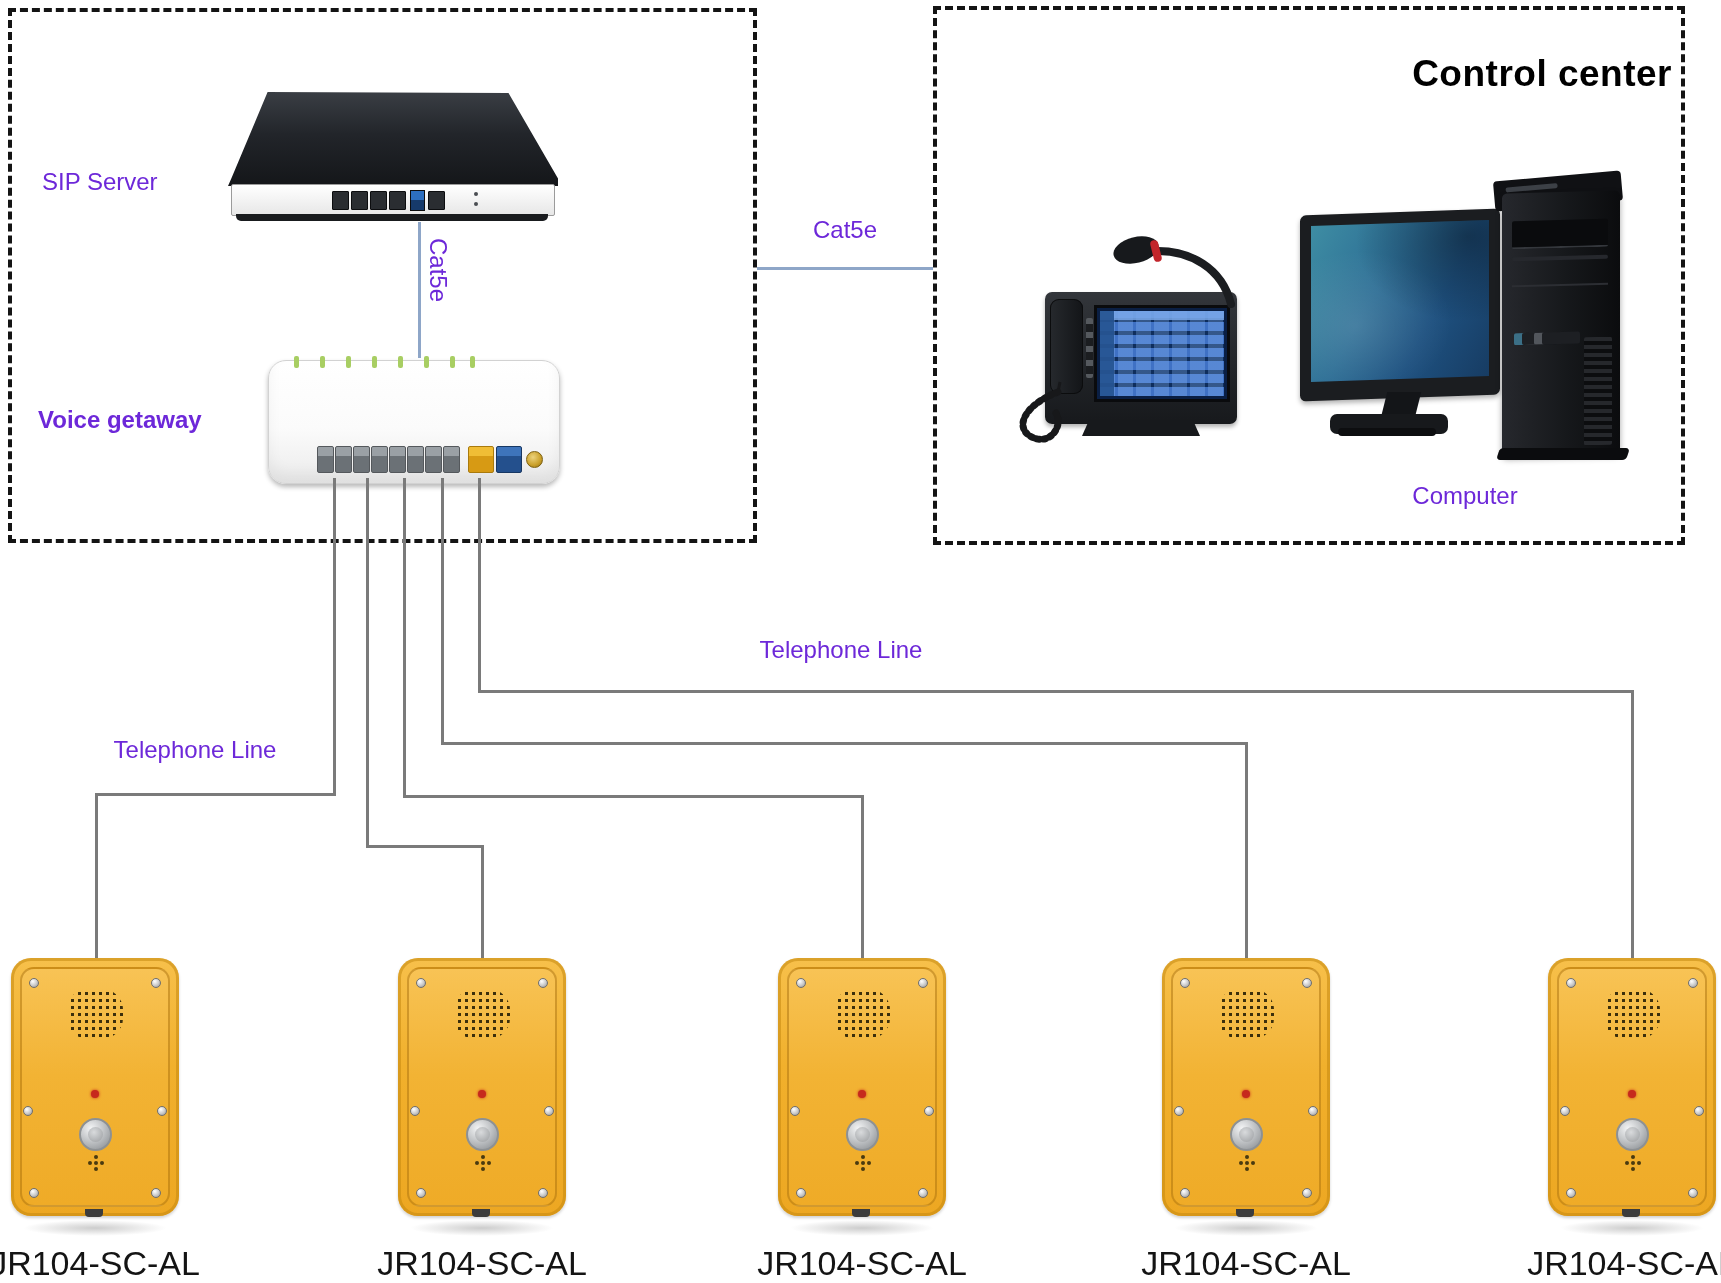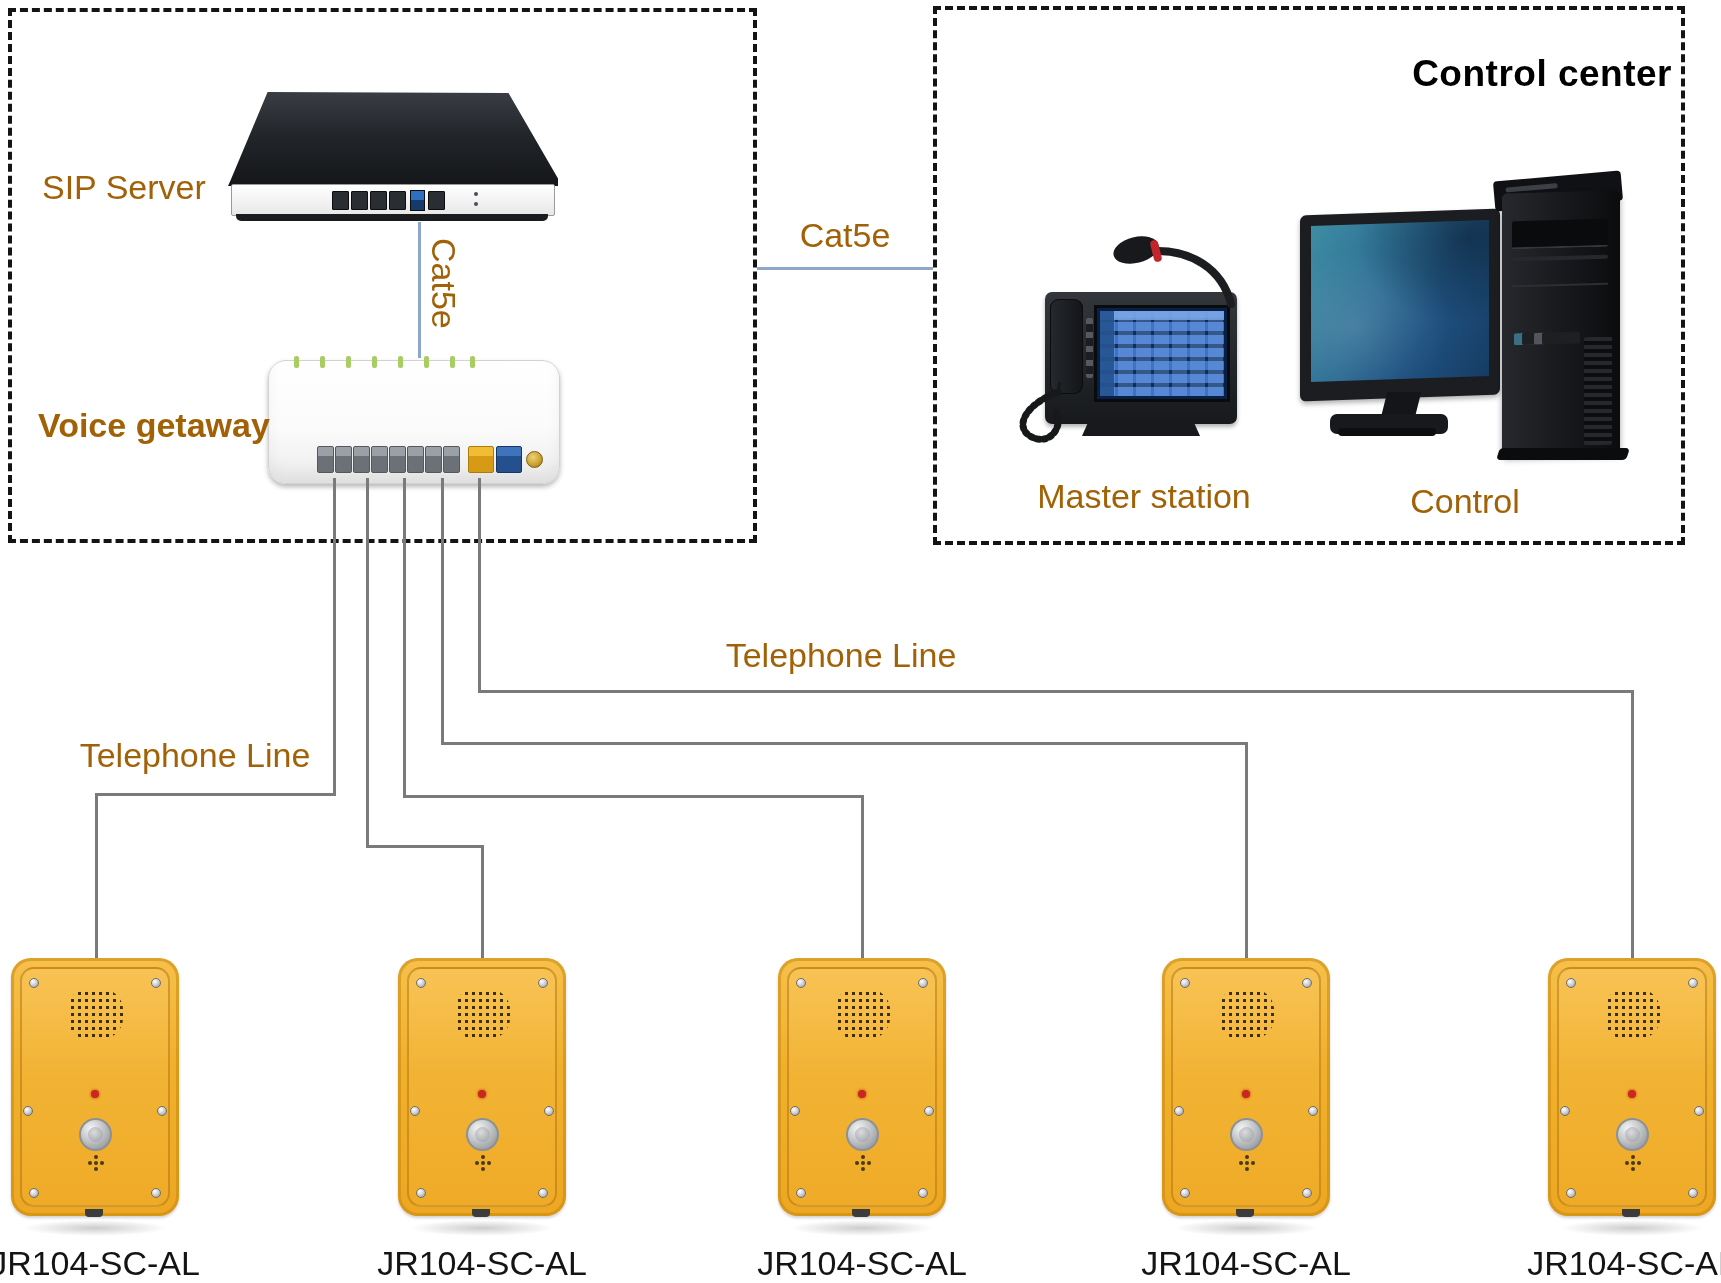--- a/index.html
+++ b/index.html
@@ -9,21 +9,21 @@
   }
   .abs{position:absolute;}
   
   .zone{position:absolute;border:4px dashed #141414;box-sizing:border-box;background:transparent;}
   #zone-server{left:8px;top:8px;width:749px;height:535px;}
   #zone-control{left:933px;top:6px;width:752px;height:539px;}
   .zone-title{position:absolute;font-size:37px;font-weight:bold;color:#000;text-align:right;letter-spacing:0.5px;}
   #title-server{left:332px;top:24px;width:400px;}
   #title-control{left:1272px;top:24px;width:400px;margin-top:29px;}
   
-  .lbl{position:absolute;font-size:34px;color:#a16207;white-space:nowrap;}
+  .lbl{position:absolute;font-size:24px;color:#6d28d9;white-space:nowrap;}
   #lbl-sip{left:42px;top:168px;}
   #lbl-gw{left:38px;top:406px;font-weight:bold;}
   #lbl-master{left:1029px;top:477px;width:230px;text-align:center;}
   #lbl-computer{left:1375px;top:482px;width:180px;text-align:center;}
   #lbl-cat5e-h{left:745px;top:216px;width:200px;text-align:center;}
   #lbl-cat5e-v{left:424px;top:238px;height:140px;writing-mode:vertical-rl;}
   #lbl-tel-left{left:70px;top:736px;width:250px;text-align:center;}
   #lbl-tel-right{left:716px;top:636px;width:250px;text-align:center;}
   .phone-label{position:absolute;top:1244px;width:240px;text-align:center;font-size:34px;color:#141414;white-space:nowrap;}
   
@@ -193,40 +193,39 @@
     <div class="ms-grid-side"></div>
   </div>
   <div class="ms-stand abs"></div>
   <svg class="abs" style="left:1000px;top:220px;" width="250" height="230" viewBox="0 0 250 230">
     <path d="M 231 84 C 222 48 190 30 155 31" stroke="#1b1d20" stroke-width="8" fill="none" stroke-linecap="round"></path>
     <ellipse cx="136" cy="30" rx="23" ry="13" fill="#17191c" transform="rotate(-14 136 30)"></ellipse>
     <rect x="152" y="20" width="8" height="22" rx="4" fill="#c2252b" transform="rotate(-14 156 31)"></rect>
     <path d="M 60 162 L 58 172" stroke="#17181a" stroke-width="3" fill="none"></path>
     <path d="M 58 172 C 26 184 14 206 30 216 C 48 227 64 208 56 193" stroke="#17181a" stroke-width="7" fill="none" stroke-dasharray="2.5 4" stroke-linecap="round"></path>
   </svg>
-  <div id="lbl-master" class="lbl">Master station</div>
 
   <div class="mon-bezel abs">
     <div class="mon-screen"></div>
   </div>
   <div class="mon-neck abs"></div>
   <div class="mon-base abs"></div>
   <div class="mon-base2 abs"></div>
   <div class="tw-cap abs">
     <div class="tw-badge"></div>
   </div>
   <div class="tw-body abs">
     <div class="tw-drive"></div>
     <div class="tw-slot"></div>
     <div class="tw-div"></div>
     <div class="tw-ports"></div>
     <div class="tw-vents"></div>
   </div>
   <div class="tw-foot abs"></div>
-  <div id="lbl-computer" class="lbl">Control</div>
+  <div id="lbl-computer" class="lbl">Computer</div>
 
   <div class="phone" style="left:11px;">
     <div class="phone-plate"></div>
     <div class="screw" style="left:18px;top:20px;"></div>
     <div class="screw" style="left:140px;top:20px;"></div>
     <div class="screw" style="left:12px;top:148px;"></div>
     <div class="screw" style="left:146px;top:148px;"></div>
     <div class="screw" style="left:18px;top:230px;"></div>
     <div class="screw" style="left:140px;top:230px;"></div>
     <div class="grille"></div>

